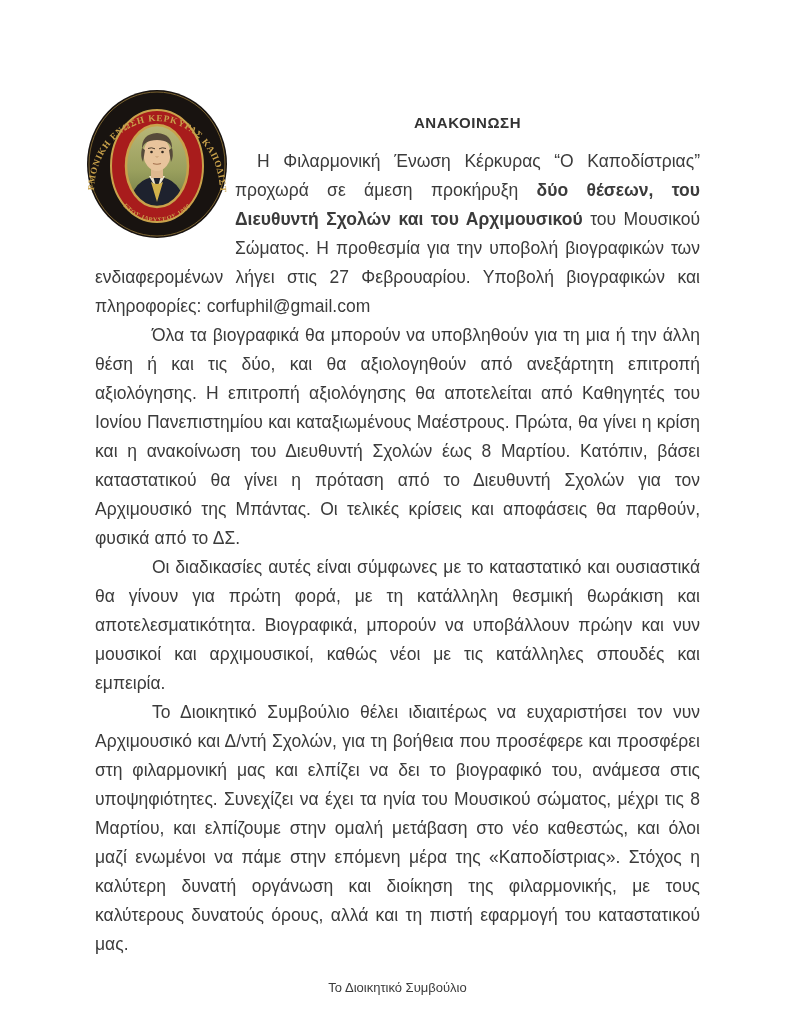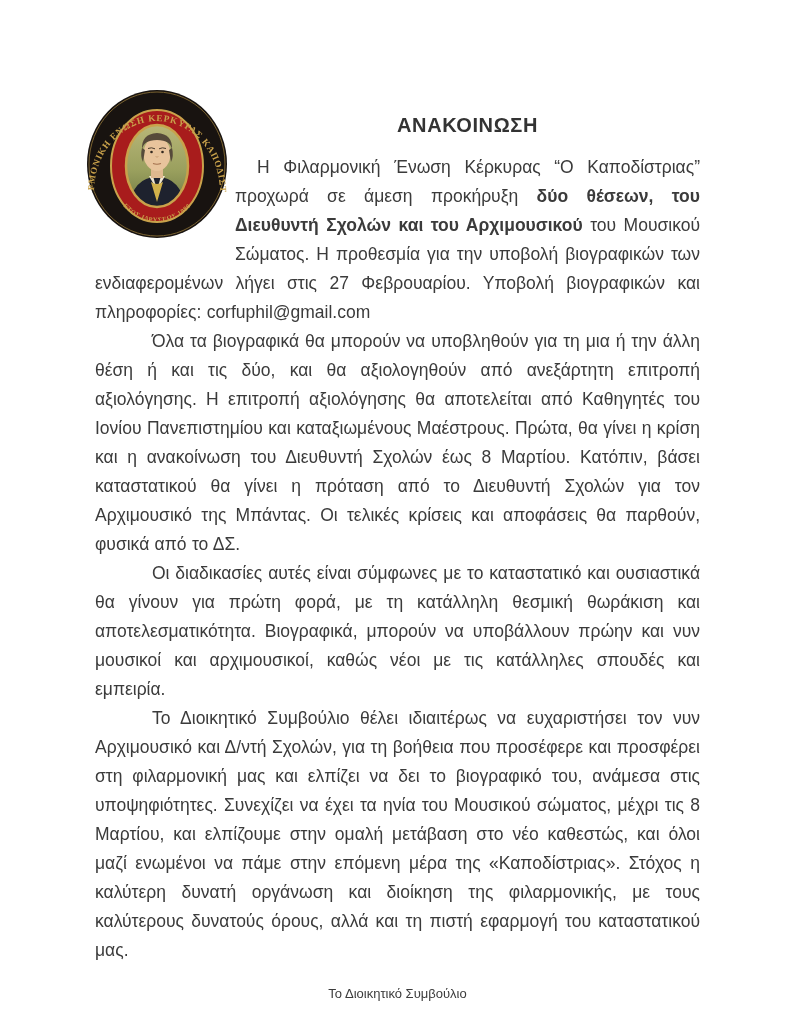--- a/index.html
+++ b/index.html
@@ -13,21 +13,21 @@
     color:#3b3b3b;
     overflow:hidden;
   }
   .logo-wrap {
     float:left;
     width:140px; height:148px;
     margin:2px 8px 4px -8px;
   }
   .logo-wrap svg { display:block; width:100%; height:100%; }
   h1.doc-title {
-    font-size:20px;
+    font-size:15px;
     font-weight:bold;
     color:#333333;
     text-align:center;
     letter-spacing:0.6px;
     margin:26px 0 15px 0;
   }
   p.body-par {
     font-size:17.5px;
     line-height:29px;
     text-align:justify;

